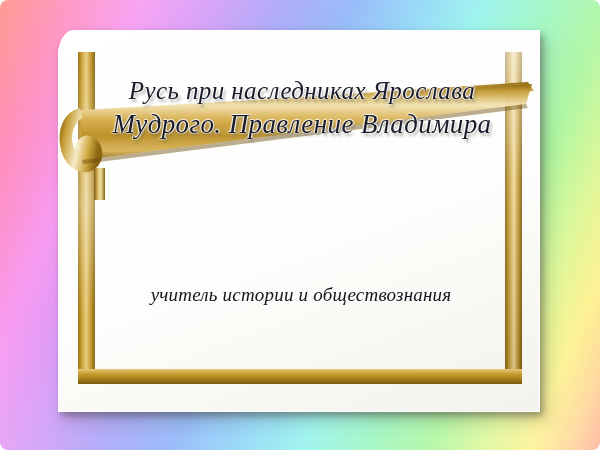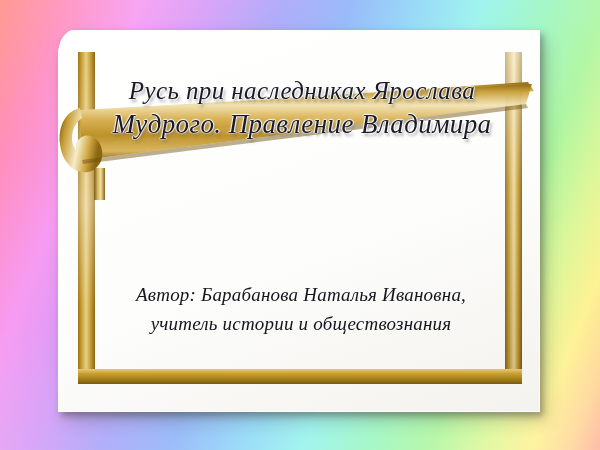--- a/index.html
+++ b/index.html
@@ -14,20 +14,21 @@
     font-family: "Liberation Serif", "DejaVu Serif", serif;
     background: #ffffff;
   }
 
   
   .slide {
     position: relative;
     width: 600px;
     height: 450px;
     overflow: hidden;
+    border-radius: 8px;
   }
 
   
   .slide-background {
     position: absolute;
     inset: 0;
     background:
       linear-gradient(112deg,
         #ff8f86 0%,
         #ff8fc0 9%,
@@ -264,19 +265,18 @@
     </div>
 
     <div class="text-layer">
 
       <h1 class="slide-title">
         <span class="title-line">Русь при наследниках Ярослава</span>
         <span class="title-line">Мудрого. Правление Владимира</span>
       </h1>
 
       <p class="slide-subtitle">
-        <span class="subtitle-line">Автор: Барабанова Наталья Ивановна,</span>
         <span class="subtitle-line">учитель истории и обществознания</span>
       </p>
 
     </div>
   </div>
 </div>
 
 </body></html>

